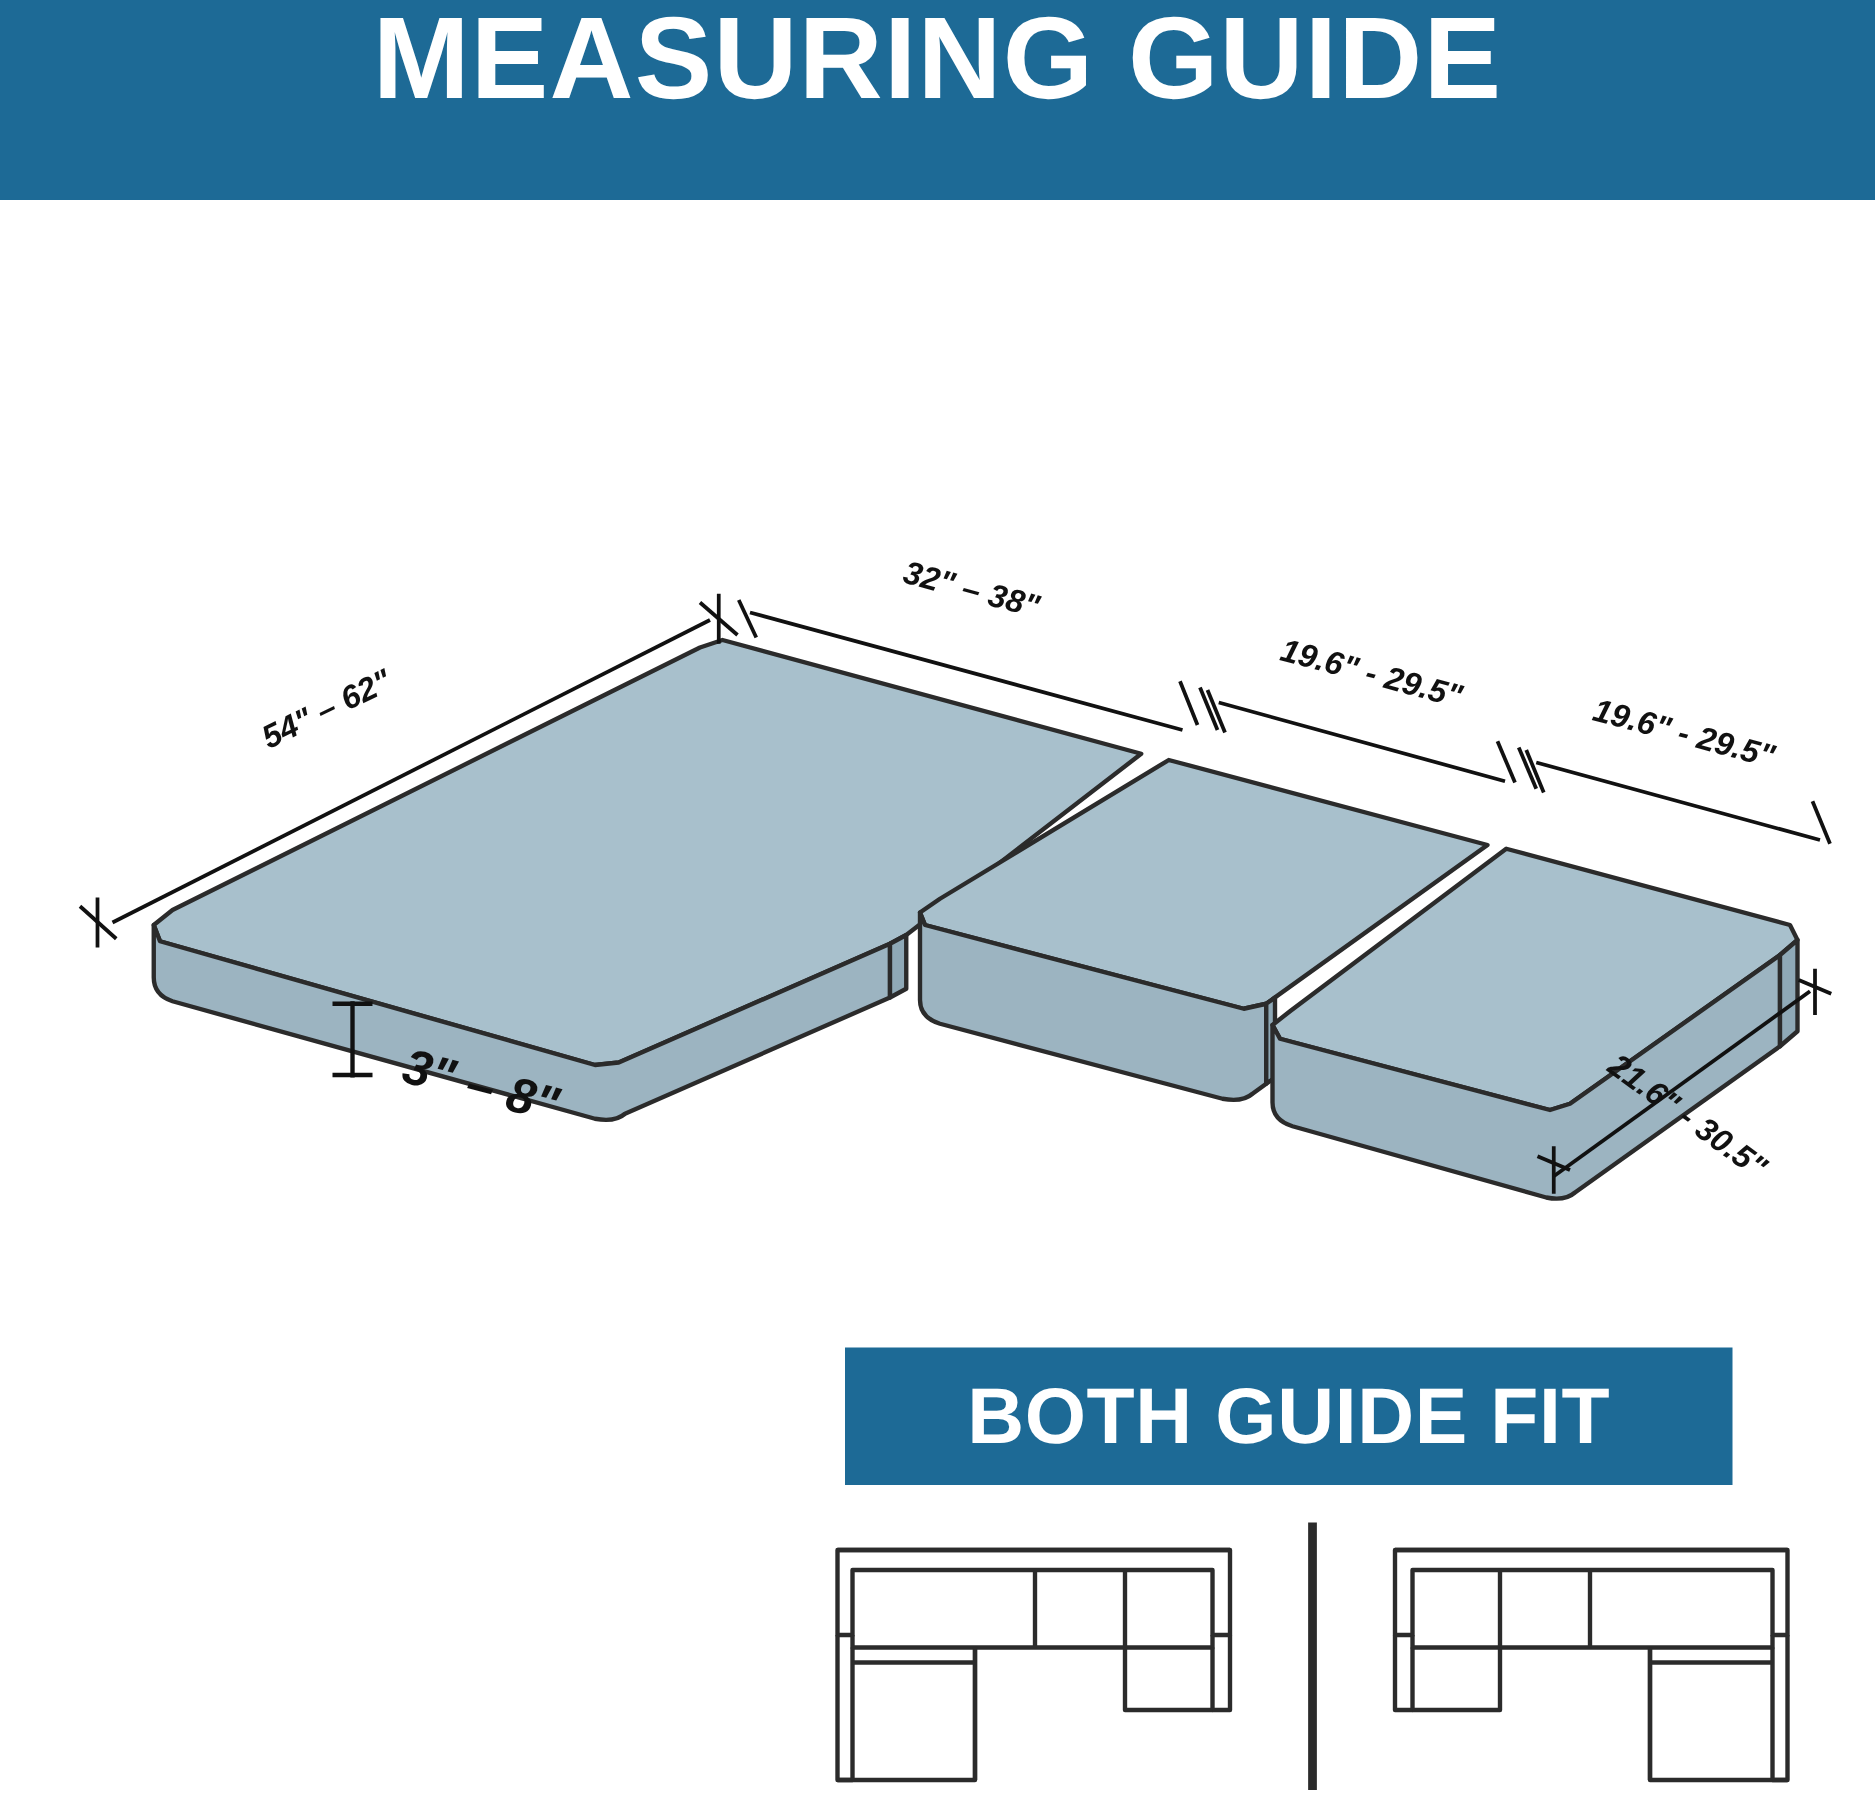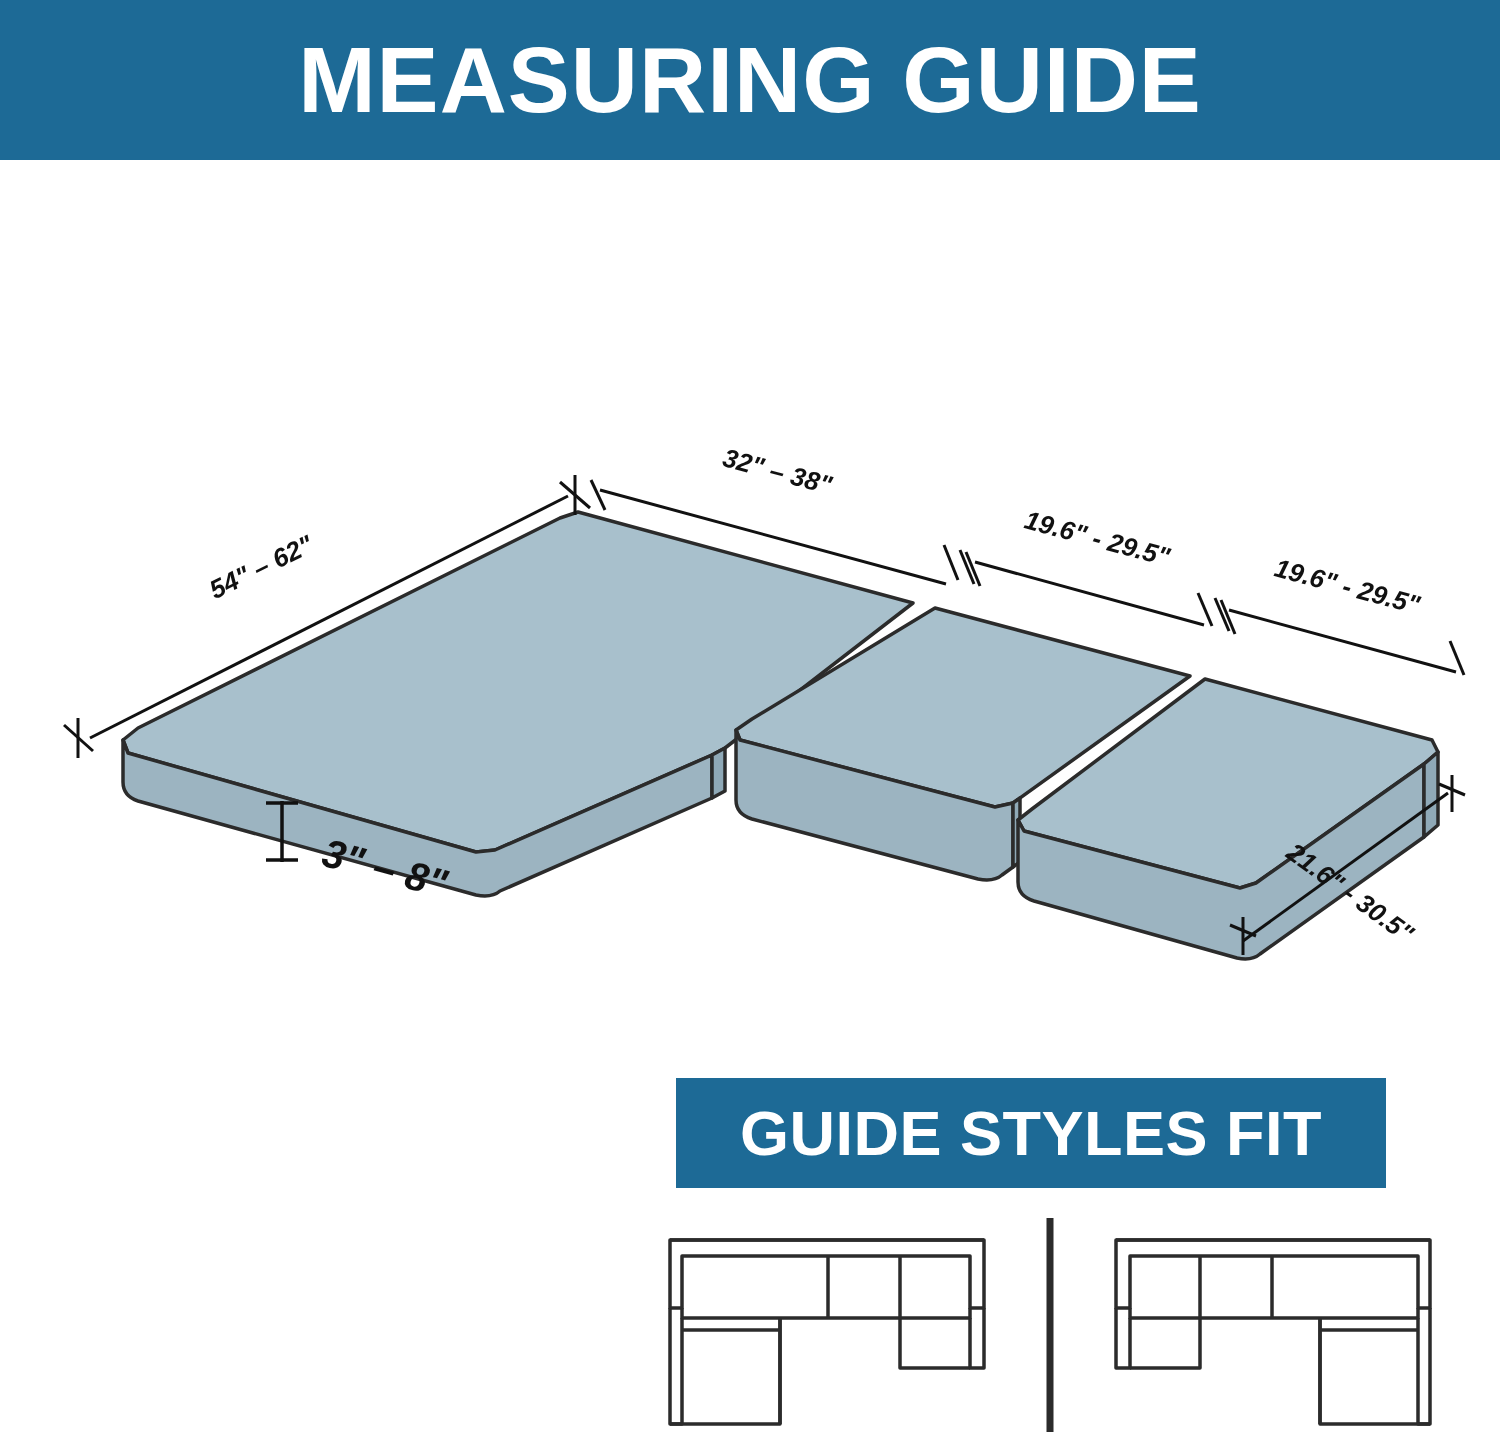--- a/index.html
+++ b/index.html
@@ -17,21 +17,21 @@
 
   
   .header-banner {
     position: absolute;
     left: 0;
     top: 0;
     width: 1500px;
     height: 160px;
     background: #1d6a96;
     display: flex;
-    align-items: center;
+    align-items: flex-start;
     justify-content: center;
   }
   .header-title {
     color: #ffffff;
     font-size: 93px;
     font-weight: bold;
     letter-spacing: 1px;
     font-family: "Liberation Sans", sans-serif;
     line-height: 1;
     text-align: center;
@@ -169,21 +169,21 @@
       <line x1="282" y1="641" x2="282" y2="702"></line>
       <line x1="266" y1="643" x2="298" y2="643"></line>
       <line x1="266" y1="700" x2="298" y2="700"></line>
     </g>
     <text class="dim-label-big" x="320" y="705" transform="rotate(15 320 705)" text-anchor="start">3" – 8"</text>
 
   </svg>
 </div>
 
 <div class="styles-banner">
-  <div class="styles-title">GUIDE STYLES FIT</div>
+  <div class="styles-title">BOTH GUIDE FIT</div>
 </div>
 
 <div class="sofa-row">
   <svg width="900" height="235" viewBox="0 0 900 235" xmlns="http://www.w3.org/2000/svg">
 
     <g fill="none" stroke="#2b2b2b" stroke-width="3.5" stroke-linejoin="round">
 
       <path d="M70,40 L70,108 L82,108 L82,56 L370,56 L370,108 L384,108 L384,40 Z"></path>
 
       <path d="M70,40 L384,40"></path>

